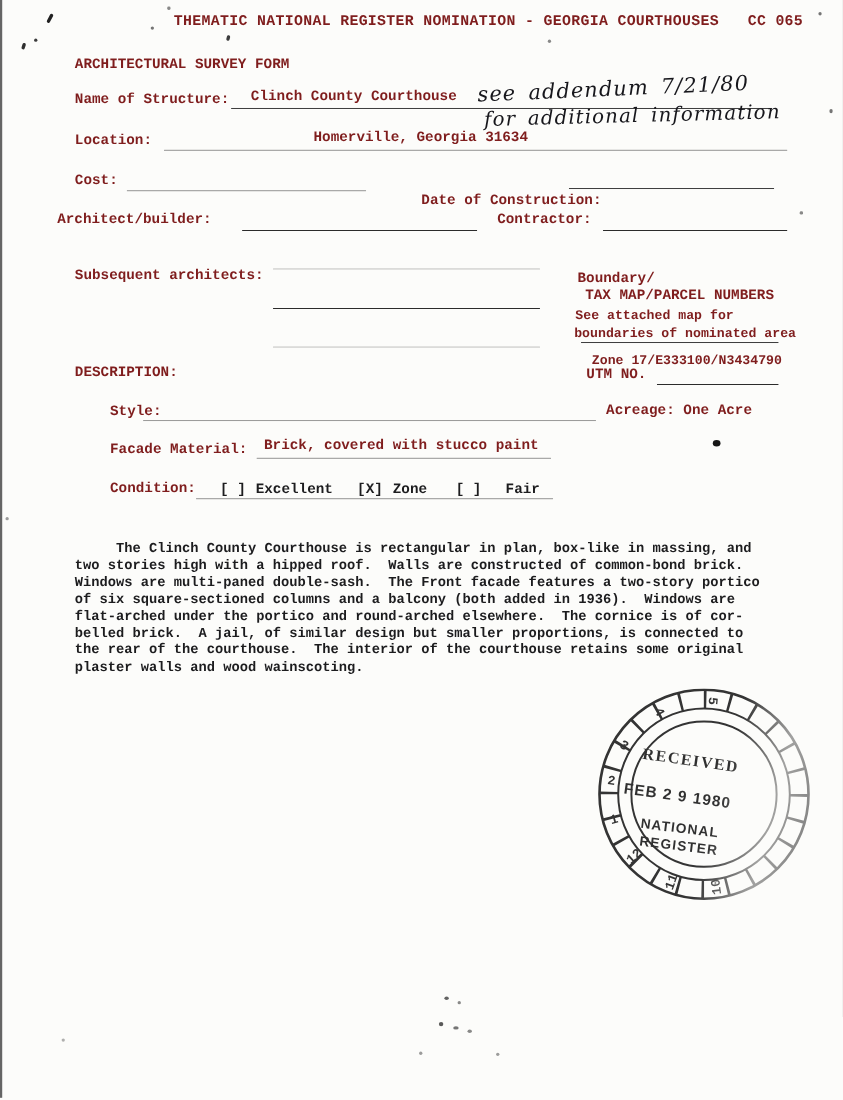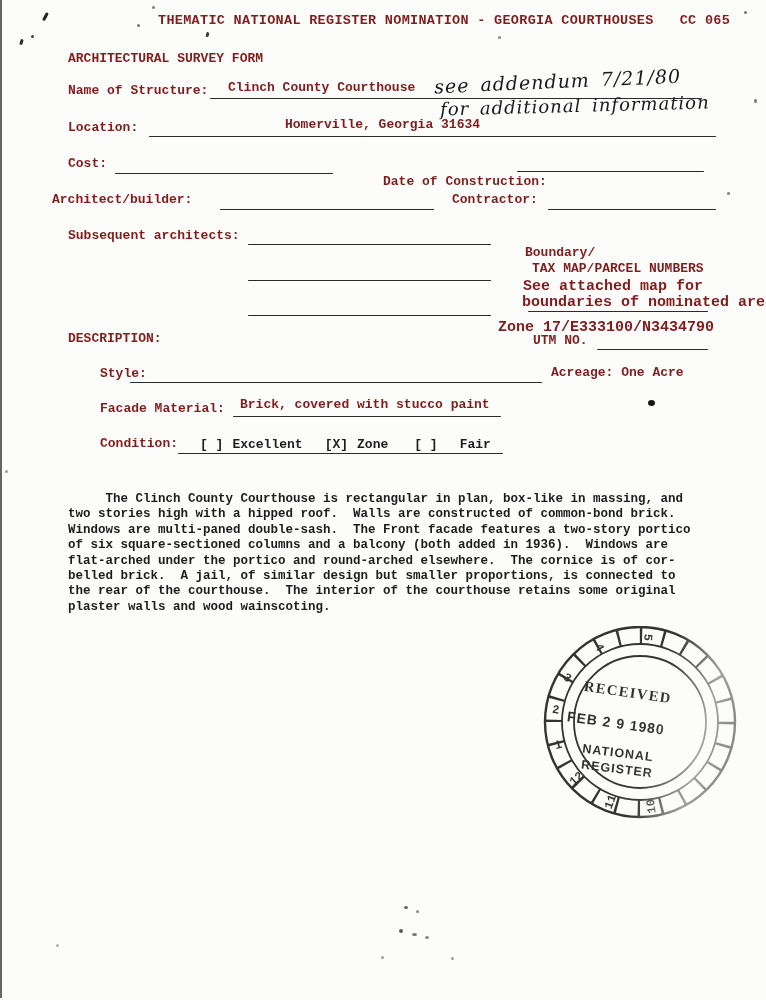--- a/index.html
+++ b/index.html
@@ -3,21 +3,21 @@
 <meta charset="utf-8">
 <style>
   html,body{margin:0;padding:0;background:#e8e8e6;}
   .page{
     position:relative;width:766px;height:1000px;margin:0 auto;
     background:#fcfcfa;overflow:hidden;
     font-family:"Liberation Mono", monospace;color:#1d1d1f;
   }
   .t{position:absolute;font-family:"Liberation Mono",monospace;font-weight:bold;
      font-size:13px;line-height:14px;color:#7f1d1d;white-space:pre;}
-  .t.sm{font-size:15px;}
+  .t.sm{font-size:12px;}
   .hdr{font-size:13.5px;letter-spacing:.3px;display:flex;gap:26px;}
   .ul{position:absolute;height:0;border-bottom:1.7px solid #2b2b2b;border-radius:1px;}
   .hw{position:absolute;font-family:"DejaVu Serif",serif;font-style:italic;
       font-size:19px;color:#17171c;white-space:nowrap;letter-spacing:1px;word-spacing:4px;}
   .para{position:absolute;font-family:"Liberation Mono",monospace;font-weight:bold;
         font-size:12.5px;line-height:15.4px;white-space:pre;color:#1c1c1e;}
   .cond{position:absolute;display:flex;align-items:flex-start;font-weight:bold;
         font-family:"Liberation Mono",monospace;font-size:13px;white-space:pre;}
   .cond .opt{display:inline-flex;}
   .speck{position:absolute;background:#3c3c3c;border-radius:50%;}
@@ -52,31 +52,31 @@
   <div class="t" style="left:68px;top:157px;">Cost:</div>
   <div class="ul" style="left:115px;top:173px;width:218px;"></div>
   <div class="t" style="left:345px;top:175px;margin-left:38px;">Date of Construction:</div>
   <div class="ul" style="left:517px;top:171px;width:187px;"></div>
 
   <div class="t" style="left:52px;top:193px;">Architect/builder:</div>
   <div class="ul" style="left:220px;top:209px;width:214px;"></div>
   <div class="t" style="left:452px;top:193px;">Contractor:</div>
   <div class="ul" style="left:548px;top:209px;width:168px;"></div>
 
-  <div class="t" style="left:68px;top:229px;">Subsequent architects:</div>
+  <div class="t" style="left:68px;top:244px;">Subsequent architects:</div>
   <div class="ul" style="left:248px;top:244px;width:243px;"></div>
   <div class="ul" style="left:248px;top:280px;width:243px;"></div>
   <div class="ul" style="left:248px;top:315px;width:243px;"></div>
 
   <div class="t" style="left:525px;top:246px;">Boundary/</div>
   <div class="t" style="left:532px;top:262px;">TAX MAP/PARCEL NUMBERS</div>
   <div class="t sm" style="left:523px;top:280px;">See attached map for</div>
   <div class="t sm" style="left:522px;top:296px;">boundaries of nominated area</div>
   <div class="ul" style="left:528px;top:311px;width:180px;"></div>
-  <div class="t sm" style="left:498px;top:321px;">Zone 17/E333100/N3434790</div>
+  <div class="t sm" style="left:538px;top:321px;">Zone 17/E333100/N3434790</div>
   <div class="t" style="left:533px;top:334px;">UTM NO.</div>
   <div class="ul" style="left:597px;top:349px;width:111px;"></div>
 
   <div class="t" style="left:68px;top:332px;">DESCRIPTION:</div>
 
   <div class="t" style="left:100px;top:367px;">Style:</div>
   <div class="ul" style="left:130px;top:382px;width:412px;"></div>
   <div class="t" style="left:551px;top:366px;">Acreage: One Acre</div>
 
   <div class="t" style="left:100px;top:402px;">Facade Material:</div>

